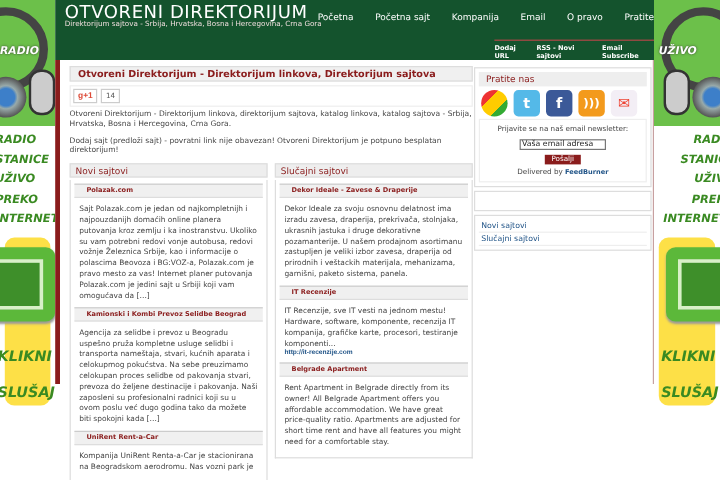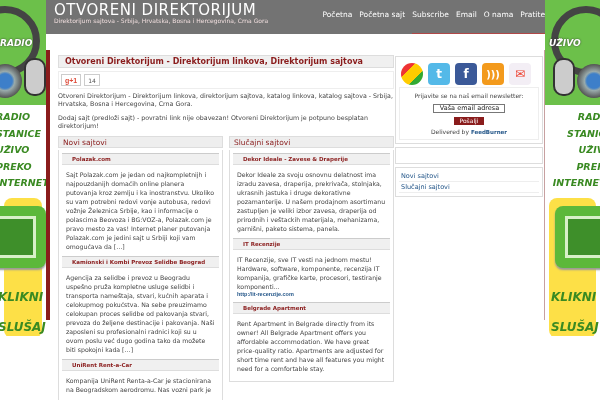--- a/index.html
+++ b/index.html
@@ -1,17 +1,17 @@
 <!DOCTYPE html>
 <html><head>
 <meta charset="utf-8">
 <style>
 *{box-sizing:border-box;margin:0;padding:0}
 body{width:600px;height:400px;overflow:hidden;background:#ffffff;font-family:"DejaVu Sans","Liberation Sans",sans-serif;font-size:7px;color:#333;position:relative}
-.side-banner{position:absolute;top:0;width:46px;height:336px;background:#fff;overflow:hidden}
+.side-banner{position:absolute;top:0;width:46px;height:400px;background:#fff;overflow:hidden}
 .side-banner.left{left:0}
 .side-banner.right{right:0;width:55px}
 .banner-top{height:105px;background:#6cc04a;position:relative;overflow:hidden}
 .headphone{position:absolute;width:70px;height:70px;border:7px solid #444;border-radius:50%;top:6px}
 .left .headphone{left:-30px}
 .right .headphone{left:6px}
 .banner-label{position:absolute;top:38px;font:italic bold 9px "DejaVu Sans",sans-serif;color:#fff;text-shadow:0 0 2px #333}
 .left .banner-label{left:0}
 .right .banner-label{left:4px}
 .cup{position:absolute;width:22px;height:38px;background:#ccc;border:2px solid #333;border-radius:10px;top:58px}
@@ -24,24 +24,24 @@
 .left .banner-lines{text-align:left;margin-left:-4px}
 .right .banner-lines{text-align:right;margin-right:-12px}
 .play-box{margin:6px 4px 0;height:140px;background:#fde047;border-radius:8px;position:relative}
 .play-btn{position:absolute;top:8px;width:62px;height:62px;background:#5cb83a;border-radius:8px;box-shadow:0 2px 2px #999}
 .left .play-btn{left:-20px}
 .right .play-btn{left:6px}
 .play-inner{position:absolute;top:10px;left:10px;right:10px;bottom:10px;border:3px solid #d8f0c8;background:#3e8f2a}
 .play-text{position:absolute;top:84px;font:italic bold 12px "DejaVu Sans",sans-serif;color:#3a8a22;line-height:30px}
 .left .play-text{left:-6px}
 .right .play-text{left:2px}
-.header{position:absolute;left:46px;top:0;width:499px;height:34px;background:#737373}
+.header{position:absolute;left:46px;top:0;width:499px;height:50px;background:#14532d}
 .site-title{position:absolute;left:8px;top:1px;font:15px "DejaVu Sans",sans-serif;color:#fff;letter-spacing:0.5px}
 .site-tagline{position:absolute;left:8px;top:17px;font-size:6px;color:#f0dede}
-.top-nav{position:absolute;right:0;top:10px;display:flex;gap:7px;font-size:7.5px;color:#fff}
+.top-nav{position:absolute;right:0;top:10px;display:flex;gap:18px;font-size:7.5px;color:#fff}
 .sub-nav{position:absolute;right:0;top:33px;border-top:1px solid #b04848;padding-top:4px;width:133px;display:flex;justify-content:flex-end;gap:7px;font:bold 5.5px "DejaVu Sans",sans-serif;color:#fff}
 .page{position:absolute;left:46px;top:50px;width:499px;height:270px;background:#fff;border-left:4px solid #8a1c1c;border-right:1px solid #c7a0a0}
 .main{position:absolute;left:8px;top:5px;width:336px}
 .title-box{border:1px solid #ddd;background:#f0f0f0;height:13px;padding-left:6px;font:bold 8px "DejaVu Sans",sans-serif;color:#8a1c1c;line-height:12px}
 .social-row{margin-top:3px;border:1px solid #eee;height:18px;padding:2px;display:flex;gap:3px}
 .gplus{border:1px solid #ccc;padding:0 3px;font:bold 7px sans-serif;color:#dd4b39;height:12px;line-height:11px}
 .gcount{border:1px solid #ccc;padding:0 3px;font-size:6px;height:12px;line-height:11px;color:#555}
 .intro{font-size:6.3px;line-height:8px;margin-top:3px;color:#444}
 .intro p{margin-bottom:6px}
 .cols{display:flex;gap:6px;margin-top:1px}
@@ -55,21 +55,21 @@
 .widget{border:1px solid #ddd;padding:3px;margin-bottom:3px}
 .widget-title{height:12px;background:#eee;padding-left:6px;font-size:7.5px;color:#8a1c1c;line-height:12px}
 .icons{display:flex;gap:5px;padding:3px 0 2px 2px}
 .ico{width:22px;height:22px;border-radius:4px;display:flex;align-items:center;justify-content:center;font:bold 12px "DejaVu Sans",sans-serif;color:#fff}
 .ico.buzz{background:linear-gradient(135deg,#e33 0 33%,#fc0 33% 66%,#3a3 66%);border-radius:50%}
 .ico.tw{background:#54b9e8}
 .ico.fb{background:#3b5998}
 .ico.rss{background:#f39a1c;font-size:10px}
 .ico.mail{background:#f3eef5;color:#e43}
 .newsletter{border:1px solid #eee;padding:4px;text-align:center;font-size:6px;color:#444}
-.email-input{display:inline-block;margin:5px 0 4px;width:72px;height:9px;border:1px solid #777;font-size:6.5px;text-align:center;padding-left:1px;line-height:7px;color:#222}
+.email-input{display:inline-block;margin:5px 0 4px;width:72px;height:9px;border:1px solid #777;font-size:6.5px;text-align:left;padding-left:1px;line-height:7px;color:#222}
 .send-btn{display:inline-block;background:#8a1c1c;color:#fff;font-size:6px;padding:0 6px;height:8px;line-height:8px}
 .delivered{margin-top:3px}
 .delivered b{color:#225588;font-size:5.5px}
 .empty-widget{height:17px}
 .links a{display:block;font-size:6.5px;color:#225588;padding:1px 2px;border-bottom:1px solid #eee;text-decoration:none}
 </style>
 </head>
 <body>
 
 <div class="side-banner left">
@@ -96,23 +96,23 @@
     </div>
   </div>
 </div>
 
 <div class="header">
   <div class="site-title">OTVORENI DIREKTORIJUM</div>
   <div class="site-tagline">Direktorijum sajtova - Srbija, Hrvatska, Bosna i Hercegovina, Crna Gora</div>
   <div class="top-nav">
     <span>Početna</span>
     <span>Početna sajt</span>
-    <span>Subscribe</span>
+    <span>Kompanija</span>
     <span>Email</span>
-    <span>O nama</span>
+    <span>O pravo</span>
     <span>Pratite</span>
   </div>
   <div class="sub-nav">
     <span>Dodaj URL</span>
     <span>RSS - Novi sajtovi</span>
     <span>Email Subscribe</span>
   </div>
 </div>
 
 <div class="page">
@@ -150,20 +150,21 @@
           </div>
           <div class="entry-title">Belgrade Apartment</div>
           <div class="entry-text">Rent Apartment in Belgrade directly from its owner! All Belgrade Apartment offers you affordable accommodation. We have great price-quality ratio. Apartments are adjusted for short time rent and have all features you might need for a comfortable stay.</div>
         </div>
       </div>
     </div>
   </div>
 
   <div class="sidebar">
     <div class="widget">
+      <div class="widget-title">Pratite nas</div>
       <div class="icons">
         <span class="ico buzz"></span>
         <span class="ico tw">t</span>
         <span class="ico fb">f</span>
         <span class="ico rss">)))</span>
         <span class="ico mail">✉</span>
       </div>
       <div class="newsletter">
         <div>Prijavite se na naš email newsletter:</div>
         <span class="email-input">Vaša email adresa</span><br>

